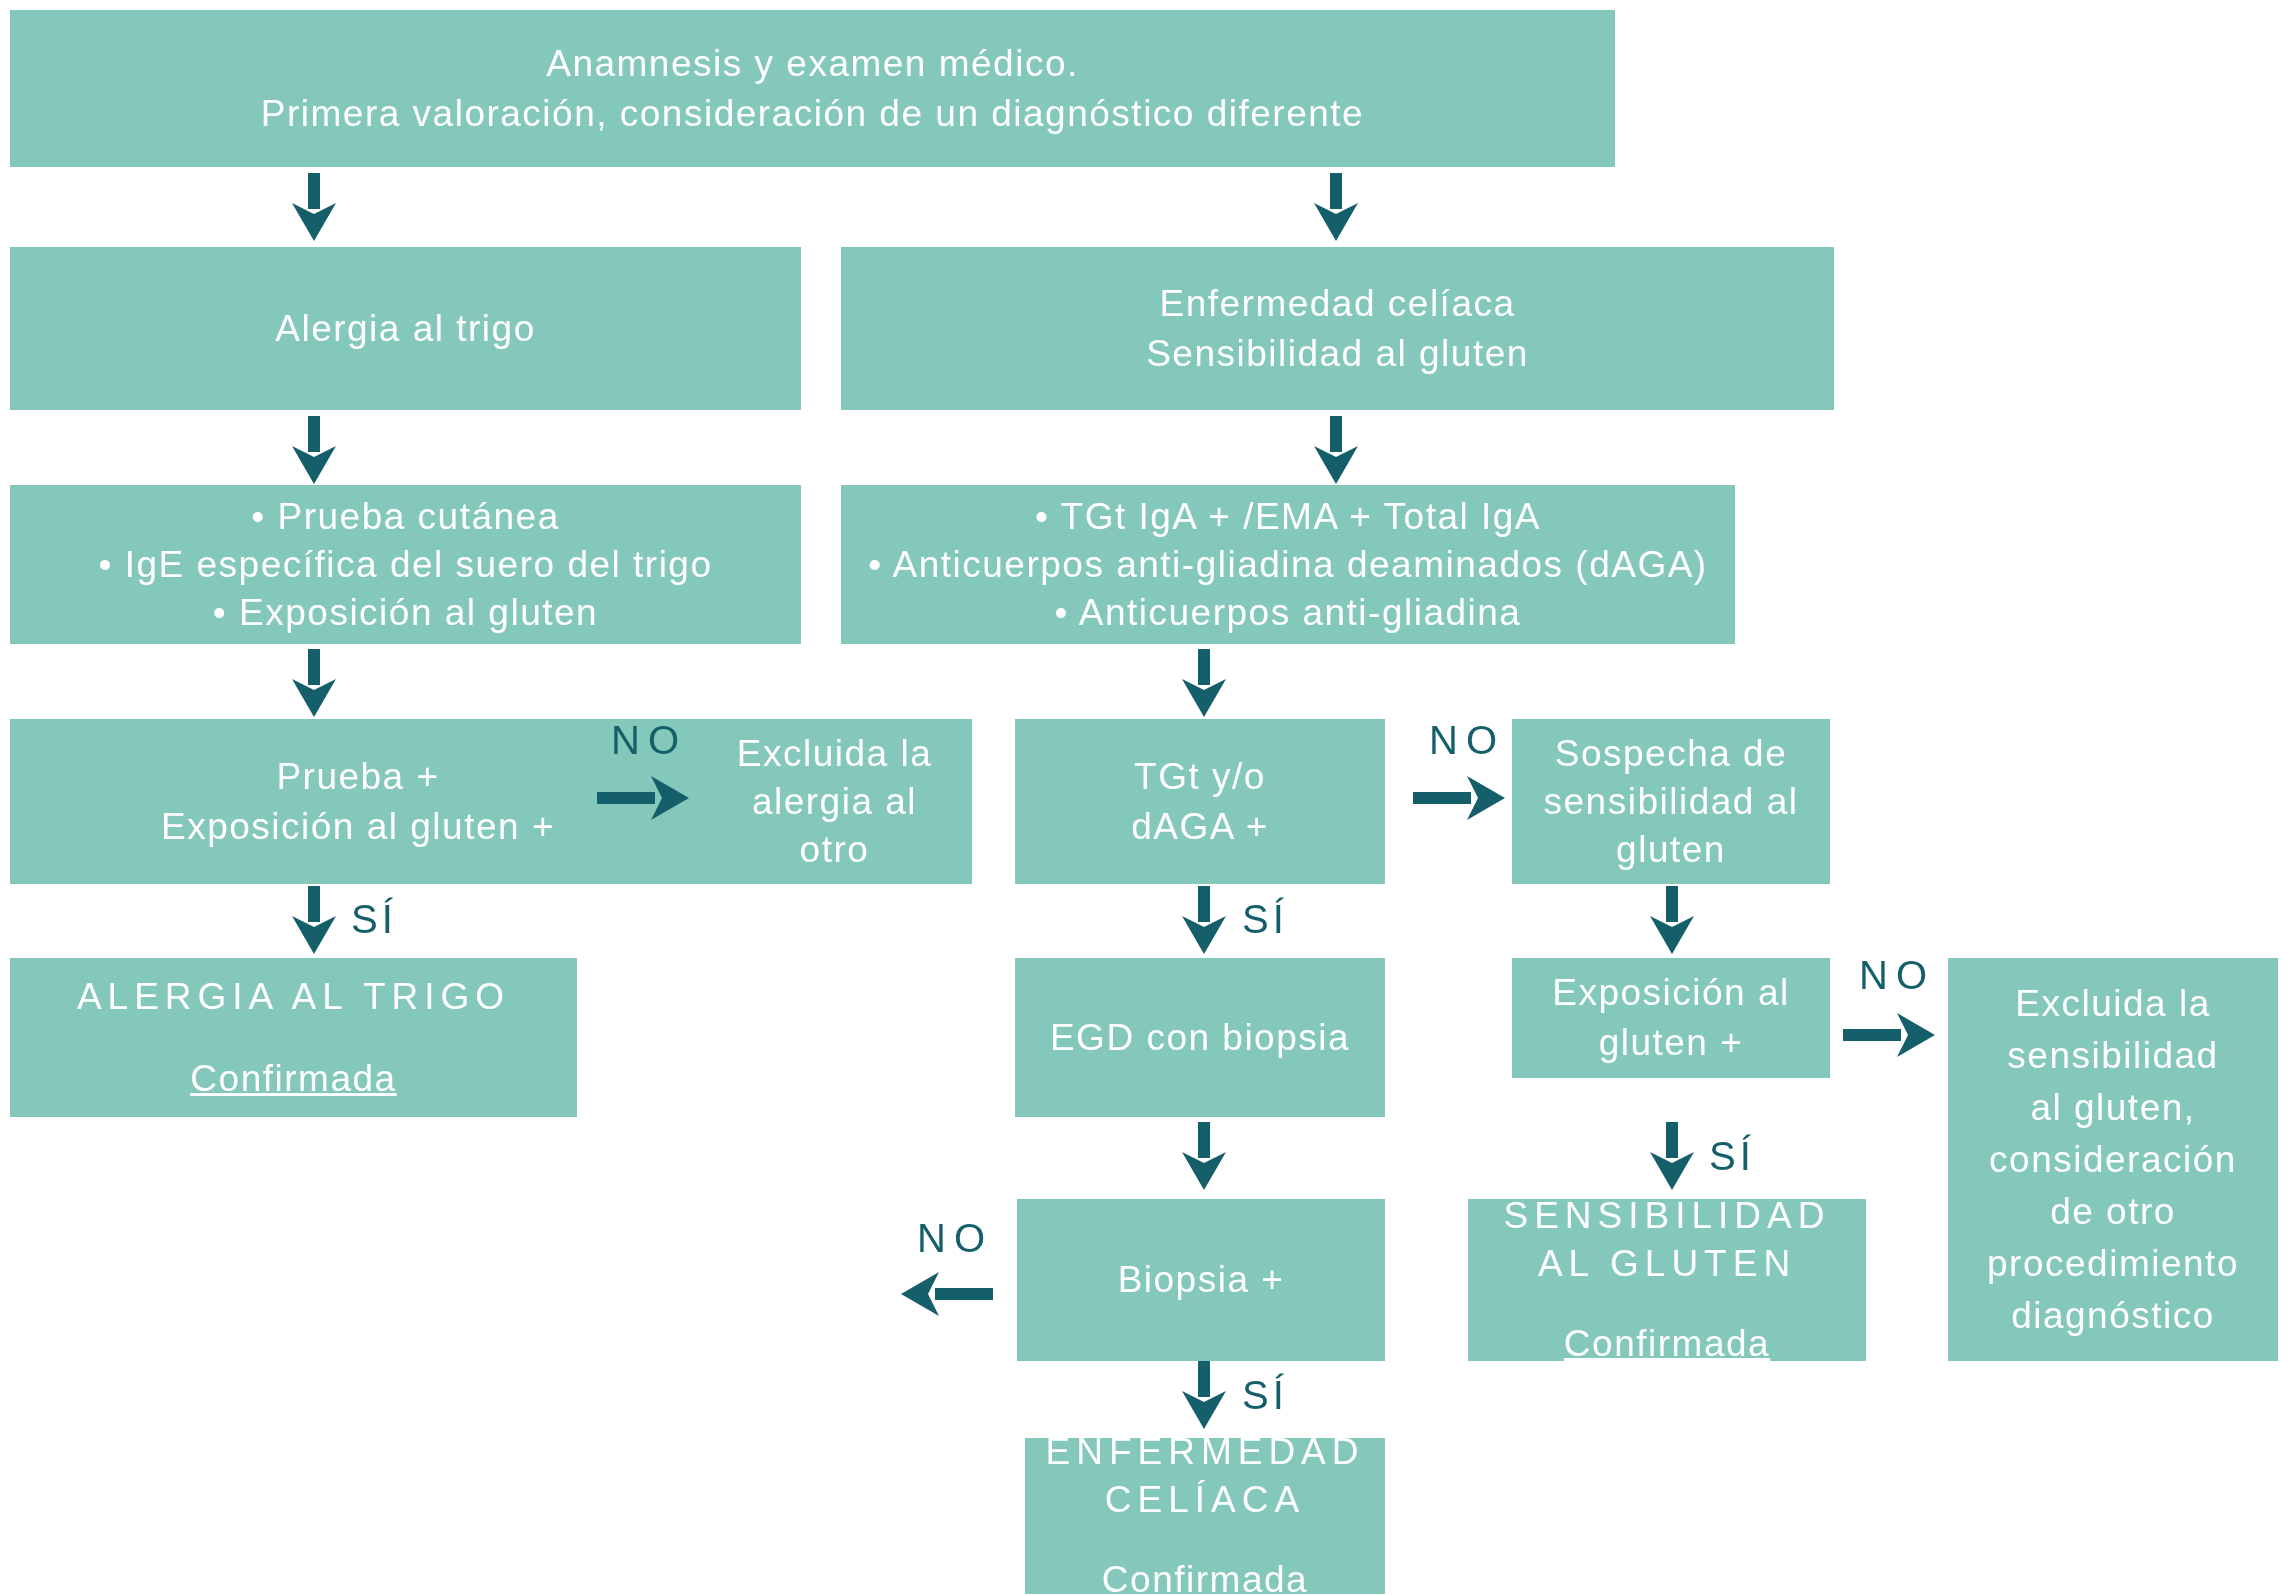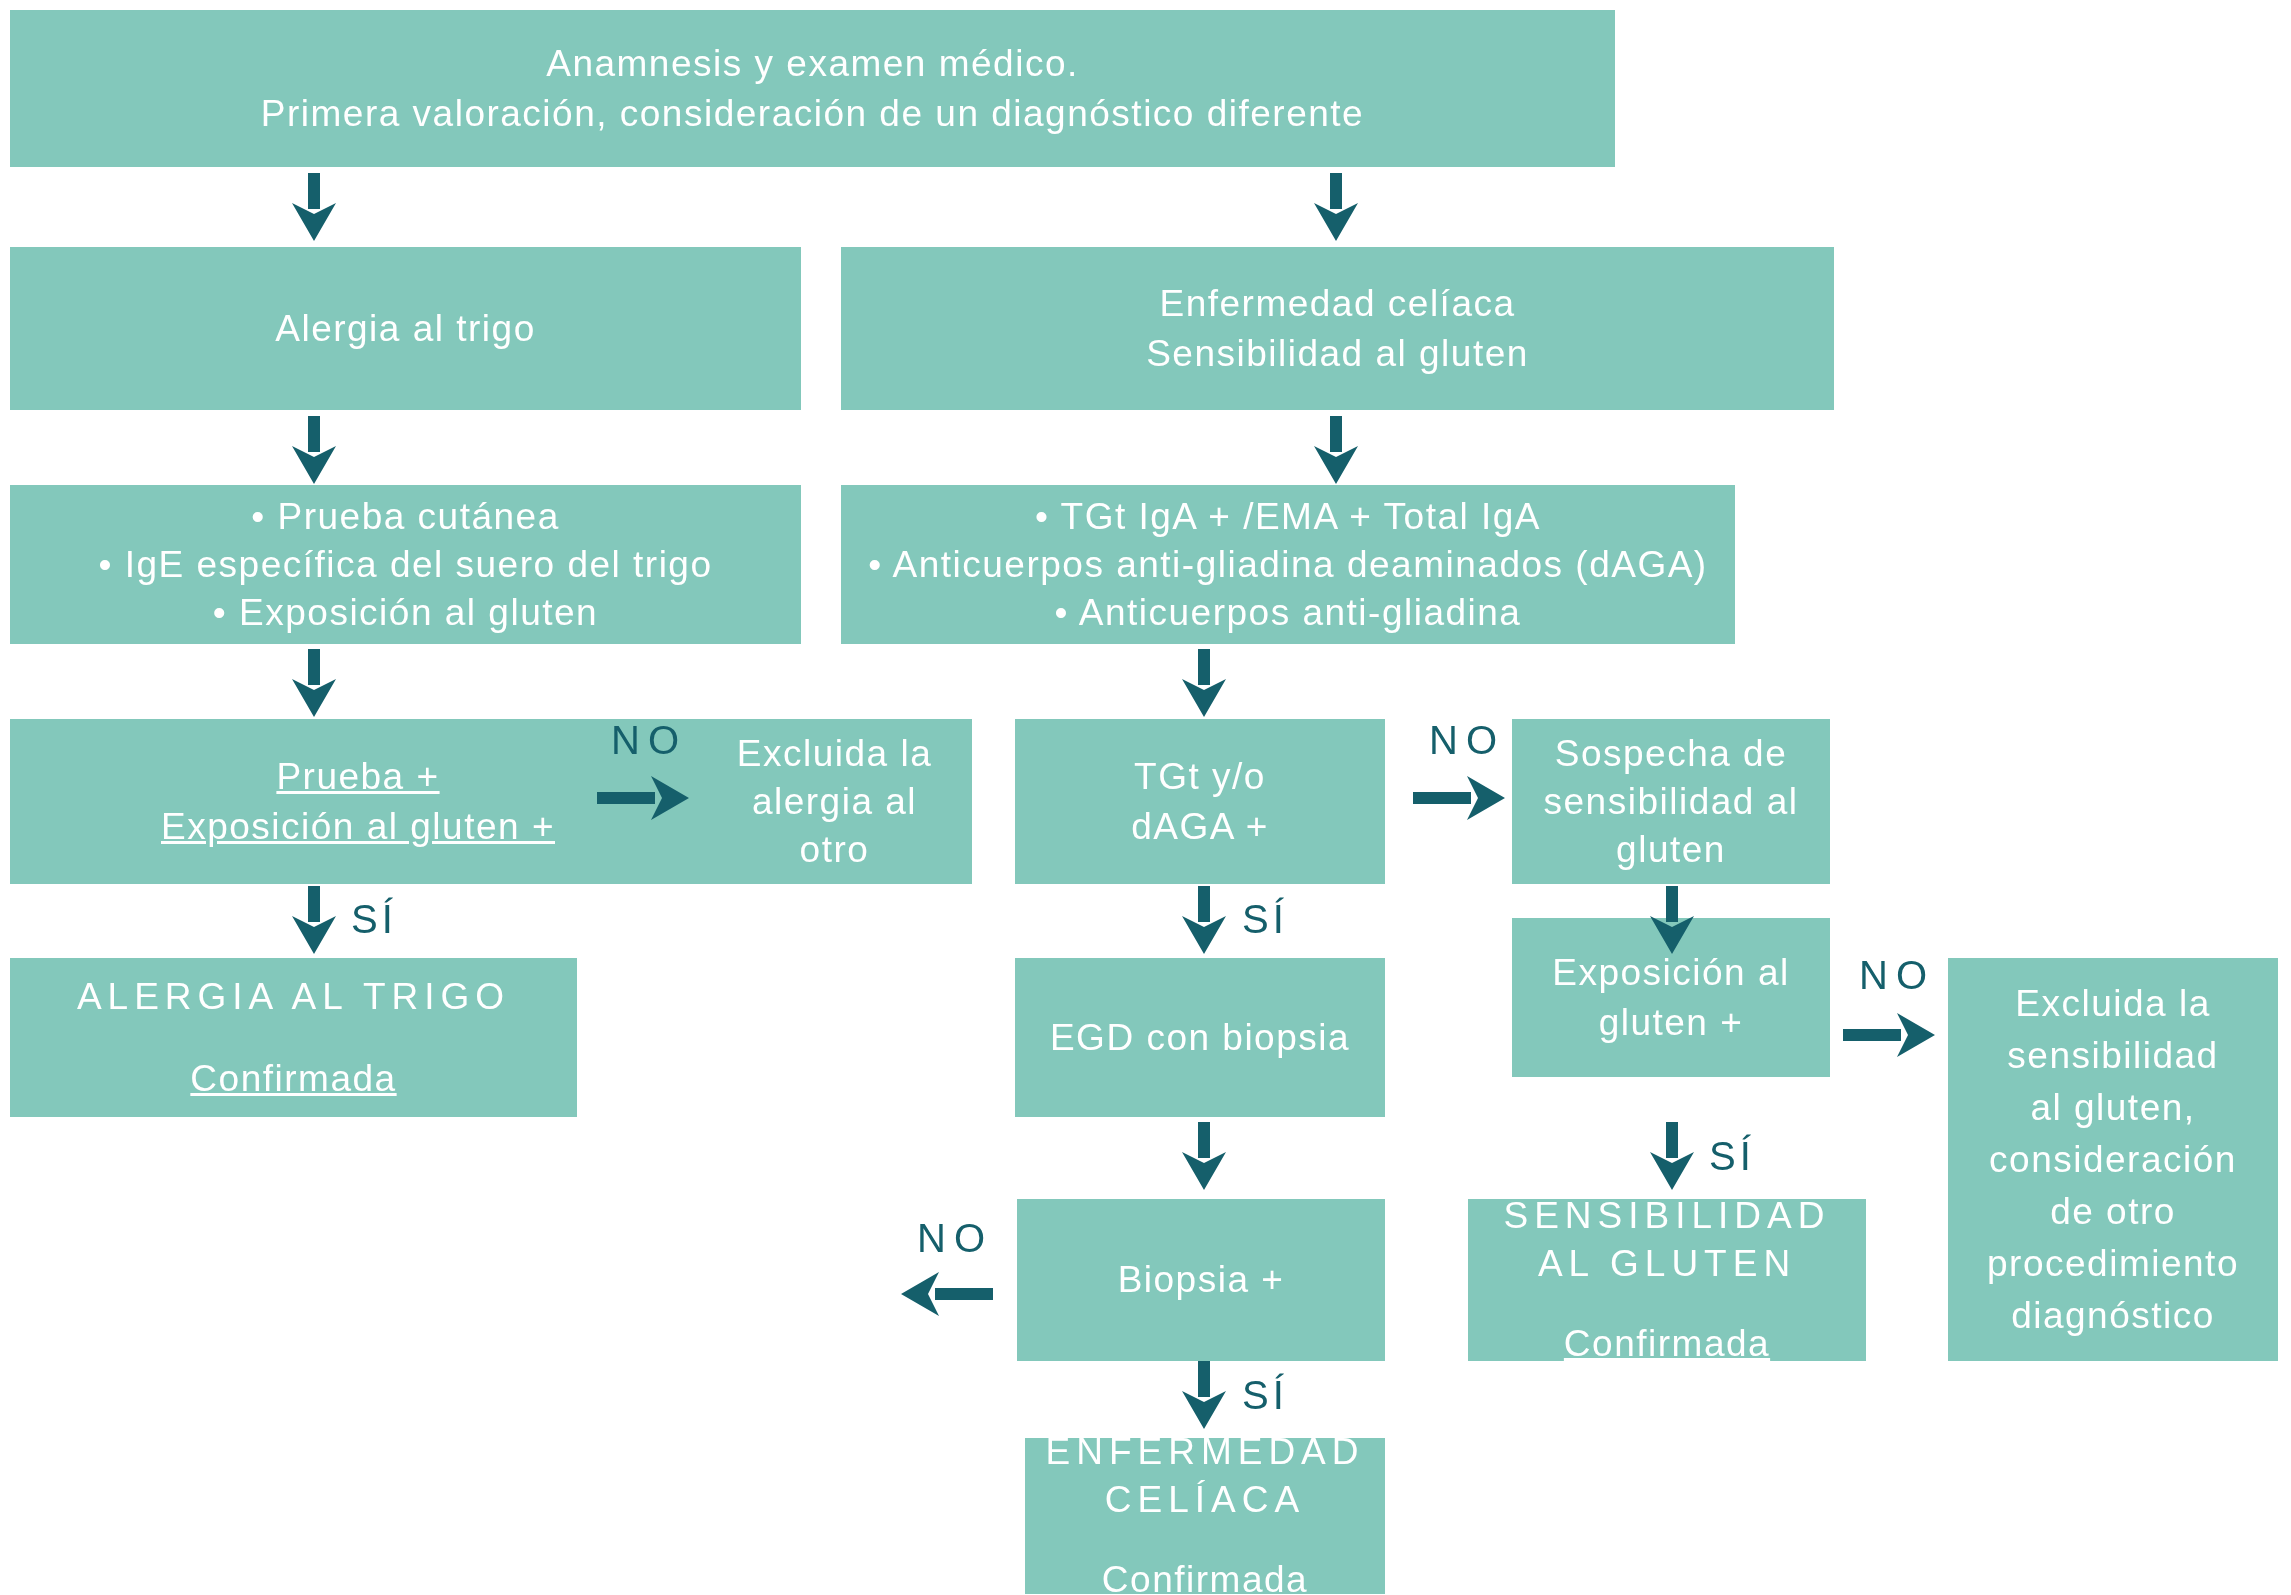--- a/index.html
+++ b/index.html
@@ -65,21 +65,21 @@
     <span class="line">• Prueba cutánea</span>
     <span class="line">• IgE específica del suero del trigo</span>
     <span class="line">• Exposición al gluten</span>
   </div>
   <div class="box" style="left:841px;top:485px;width:894px;height:159px;line-height:48px;">
     <span class="line">• TGt IgA + /EMA + Total IgA</span>
     <span class="line">• Anticuerpos anti-gliadina deaminados (dAGA)</span>
     <span class="line">• Anticuerpos anti-gliadina</span>
   </div>
 
-  <div class="box" style="left:10px;top:719px;width:696px;height:165px;text-decoration:underline;">
+  <div class="box" style="left:10px;top:719px;width:696px;height:165px;">
     <span class="line">Prueba +</span>
     <span class="line">Exposición al gluten +</span>
   </div>
   <div class="box" style="left:697px;top:719px;width:275px;height:165px;line-height:48px;">
     <span class="line">Excluida la</span>
     <span class="line">alergia al</span>
     <span class="line">otro</span>
   </div>
   <div class="box" style="left:1015px;top:719px;width:370px;height:165px;">
     <span class="line">TGt y/o</span>
@@ -91,21 +91,21 @@
     <span class="line">gluten</span>
   </div>
 
   <div class="box" style="left:10px;top:958px;width:567px;height:159px;">
     <span class="line caps">ALERGIA AL TRIGO</span>
     <span class="line gap">Confirmada</span>
   </div>
   <div class="box" style="left:1015px;top:958px;width:370px;height:159px;">
     <span class="line">EGD con biopsia</span>
   </div>
-  <div class="box" style="left:1512px;top:918px;width:318px;height:159px;">
+  <div class="box" style="left:1512px;top:958px;width:318px;height:120px;">
     <span class="line">Exposición al</span>
     <span class="line">gluten +</span>
   </div>
   <div class="box" style="left:1948px;top:958px;width:330px;height:403px;line-height:52px;">
     <span class="line">Excluida la</span>
     <span class="line">sensibilidad</span>
     <span class="line">al gluten,</span>
     <span class="line">consideración</span>
     <span class="line">de otro</span>
     <span class="line">procedimiento</span>

